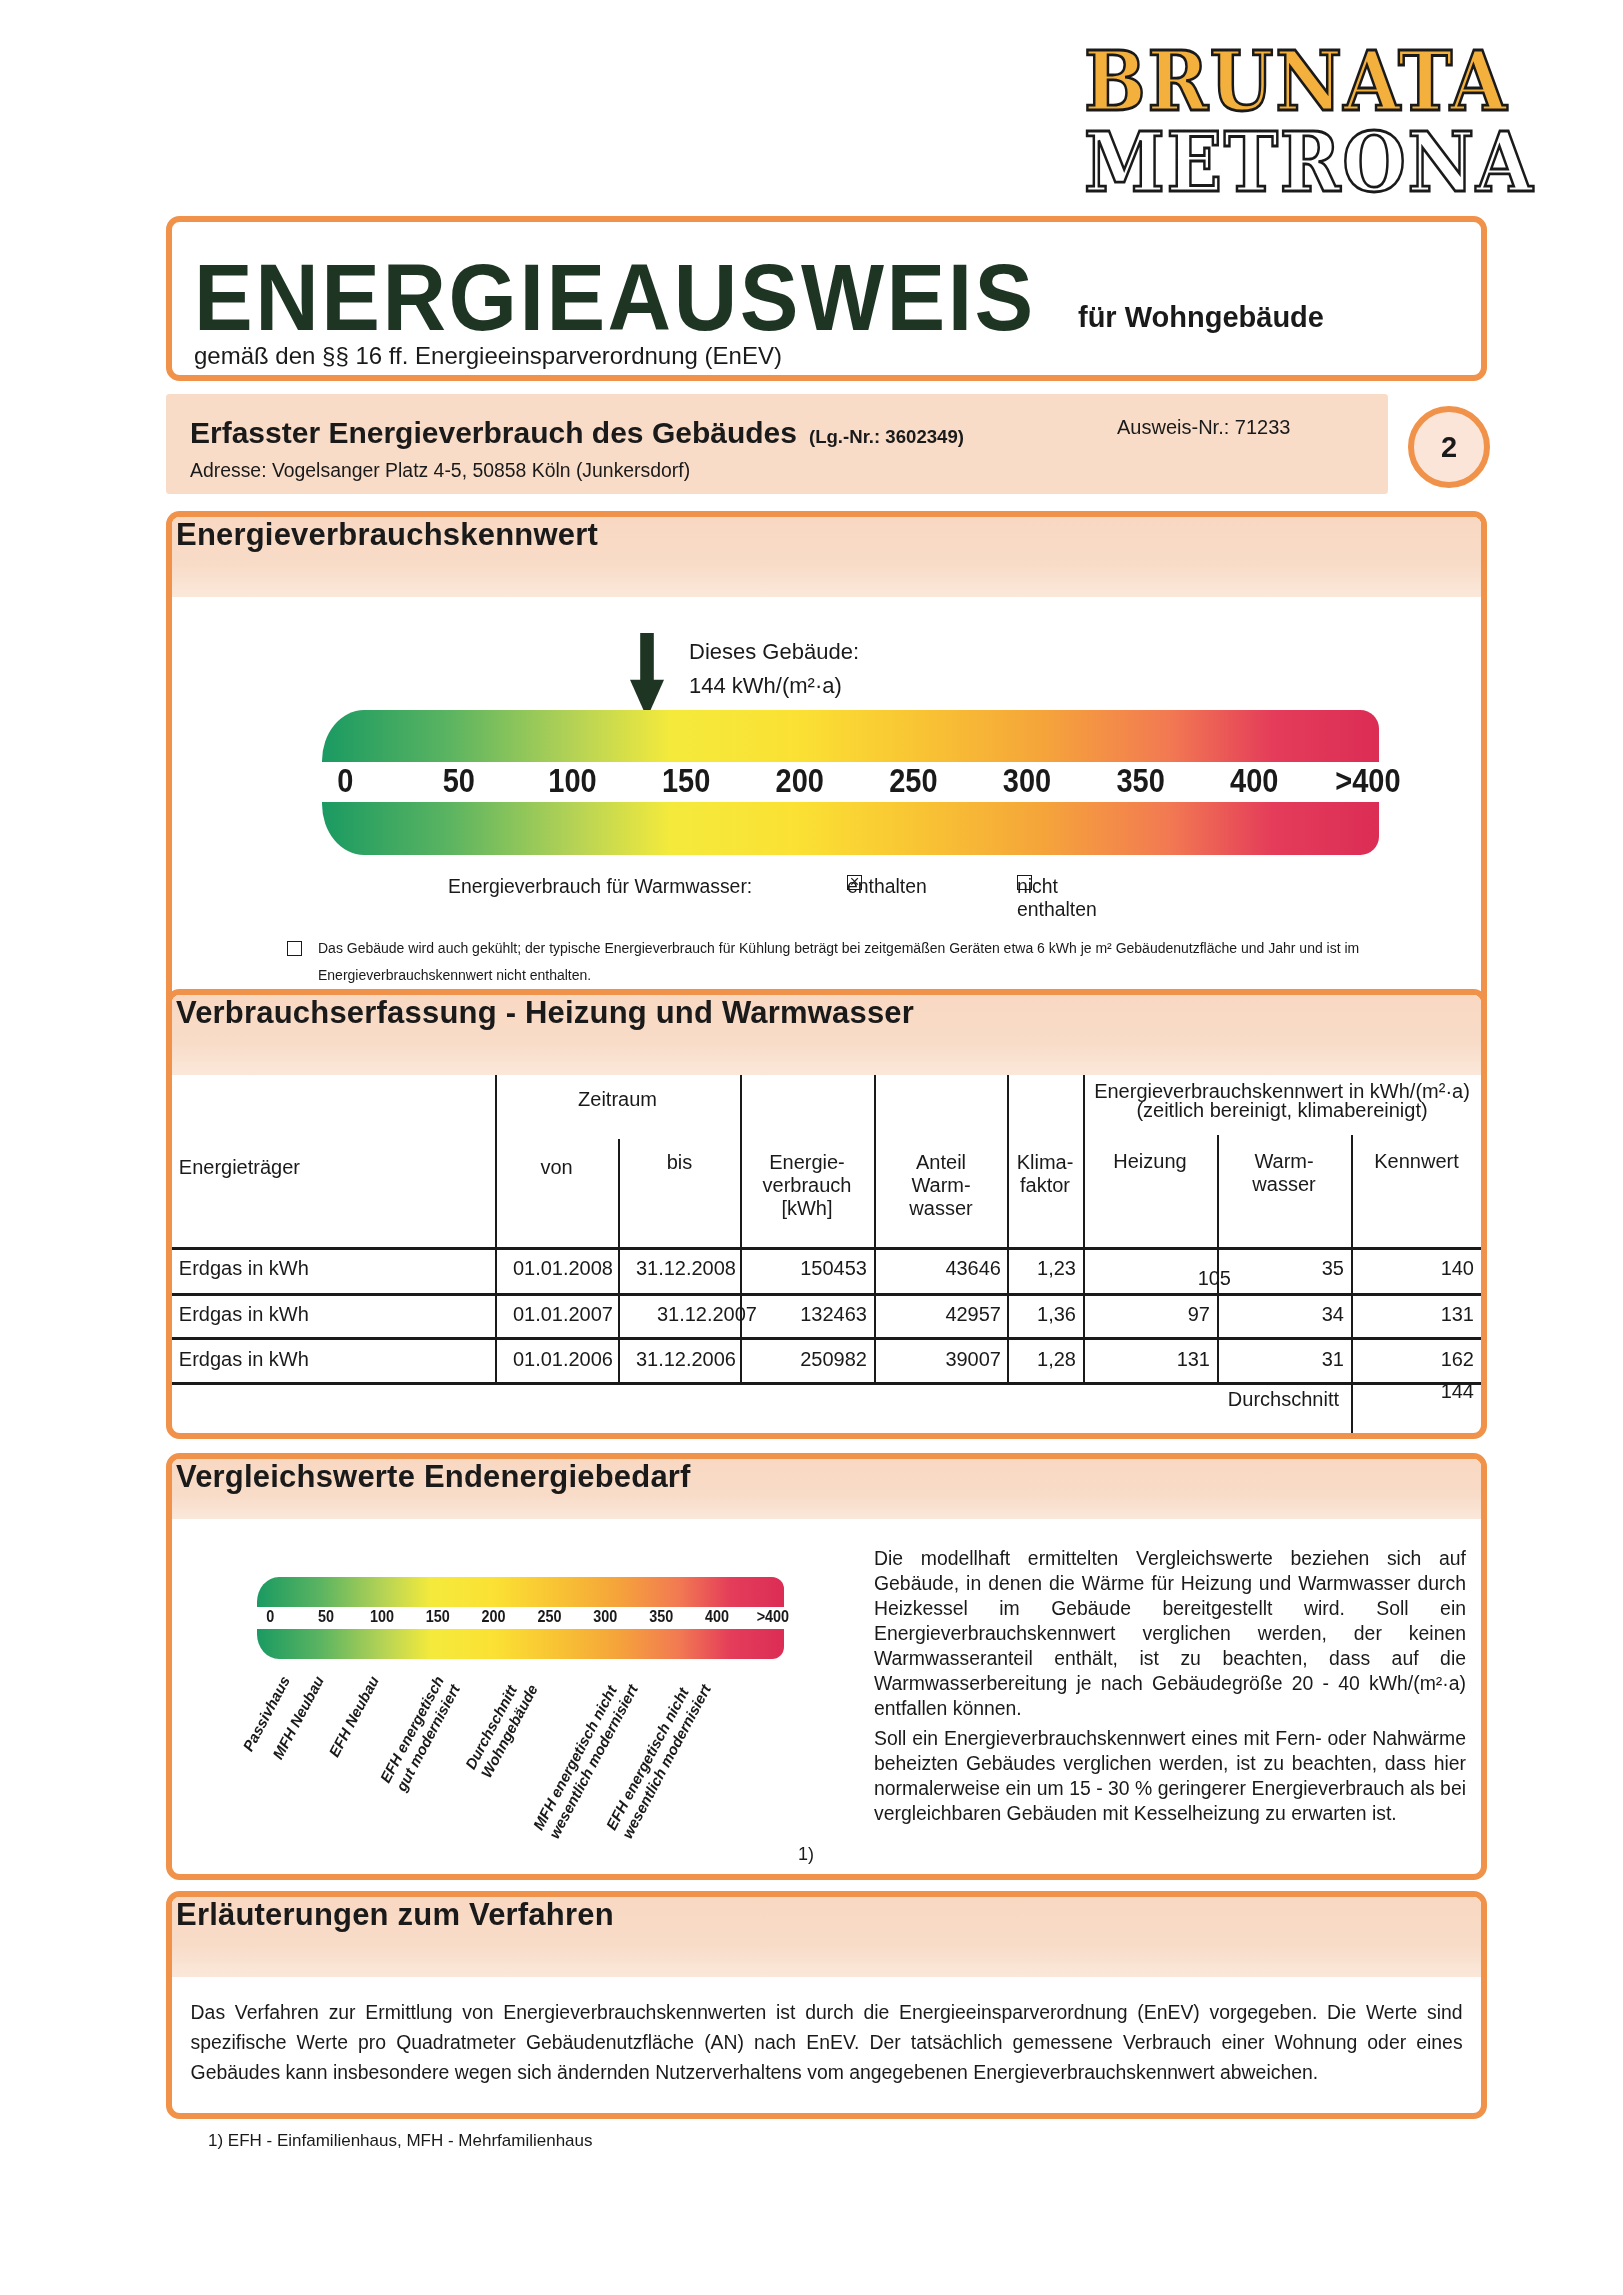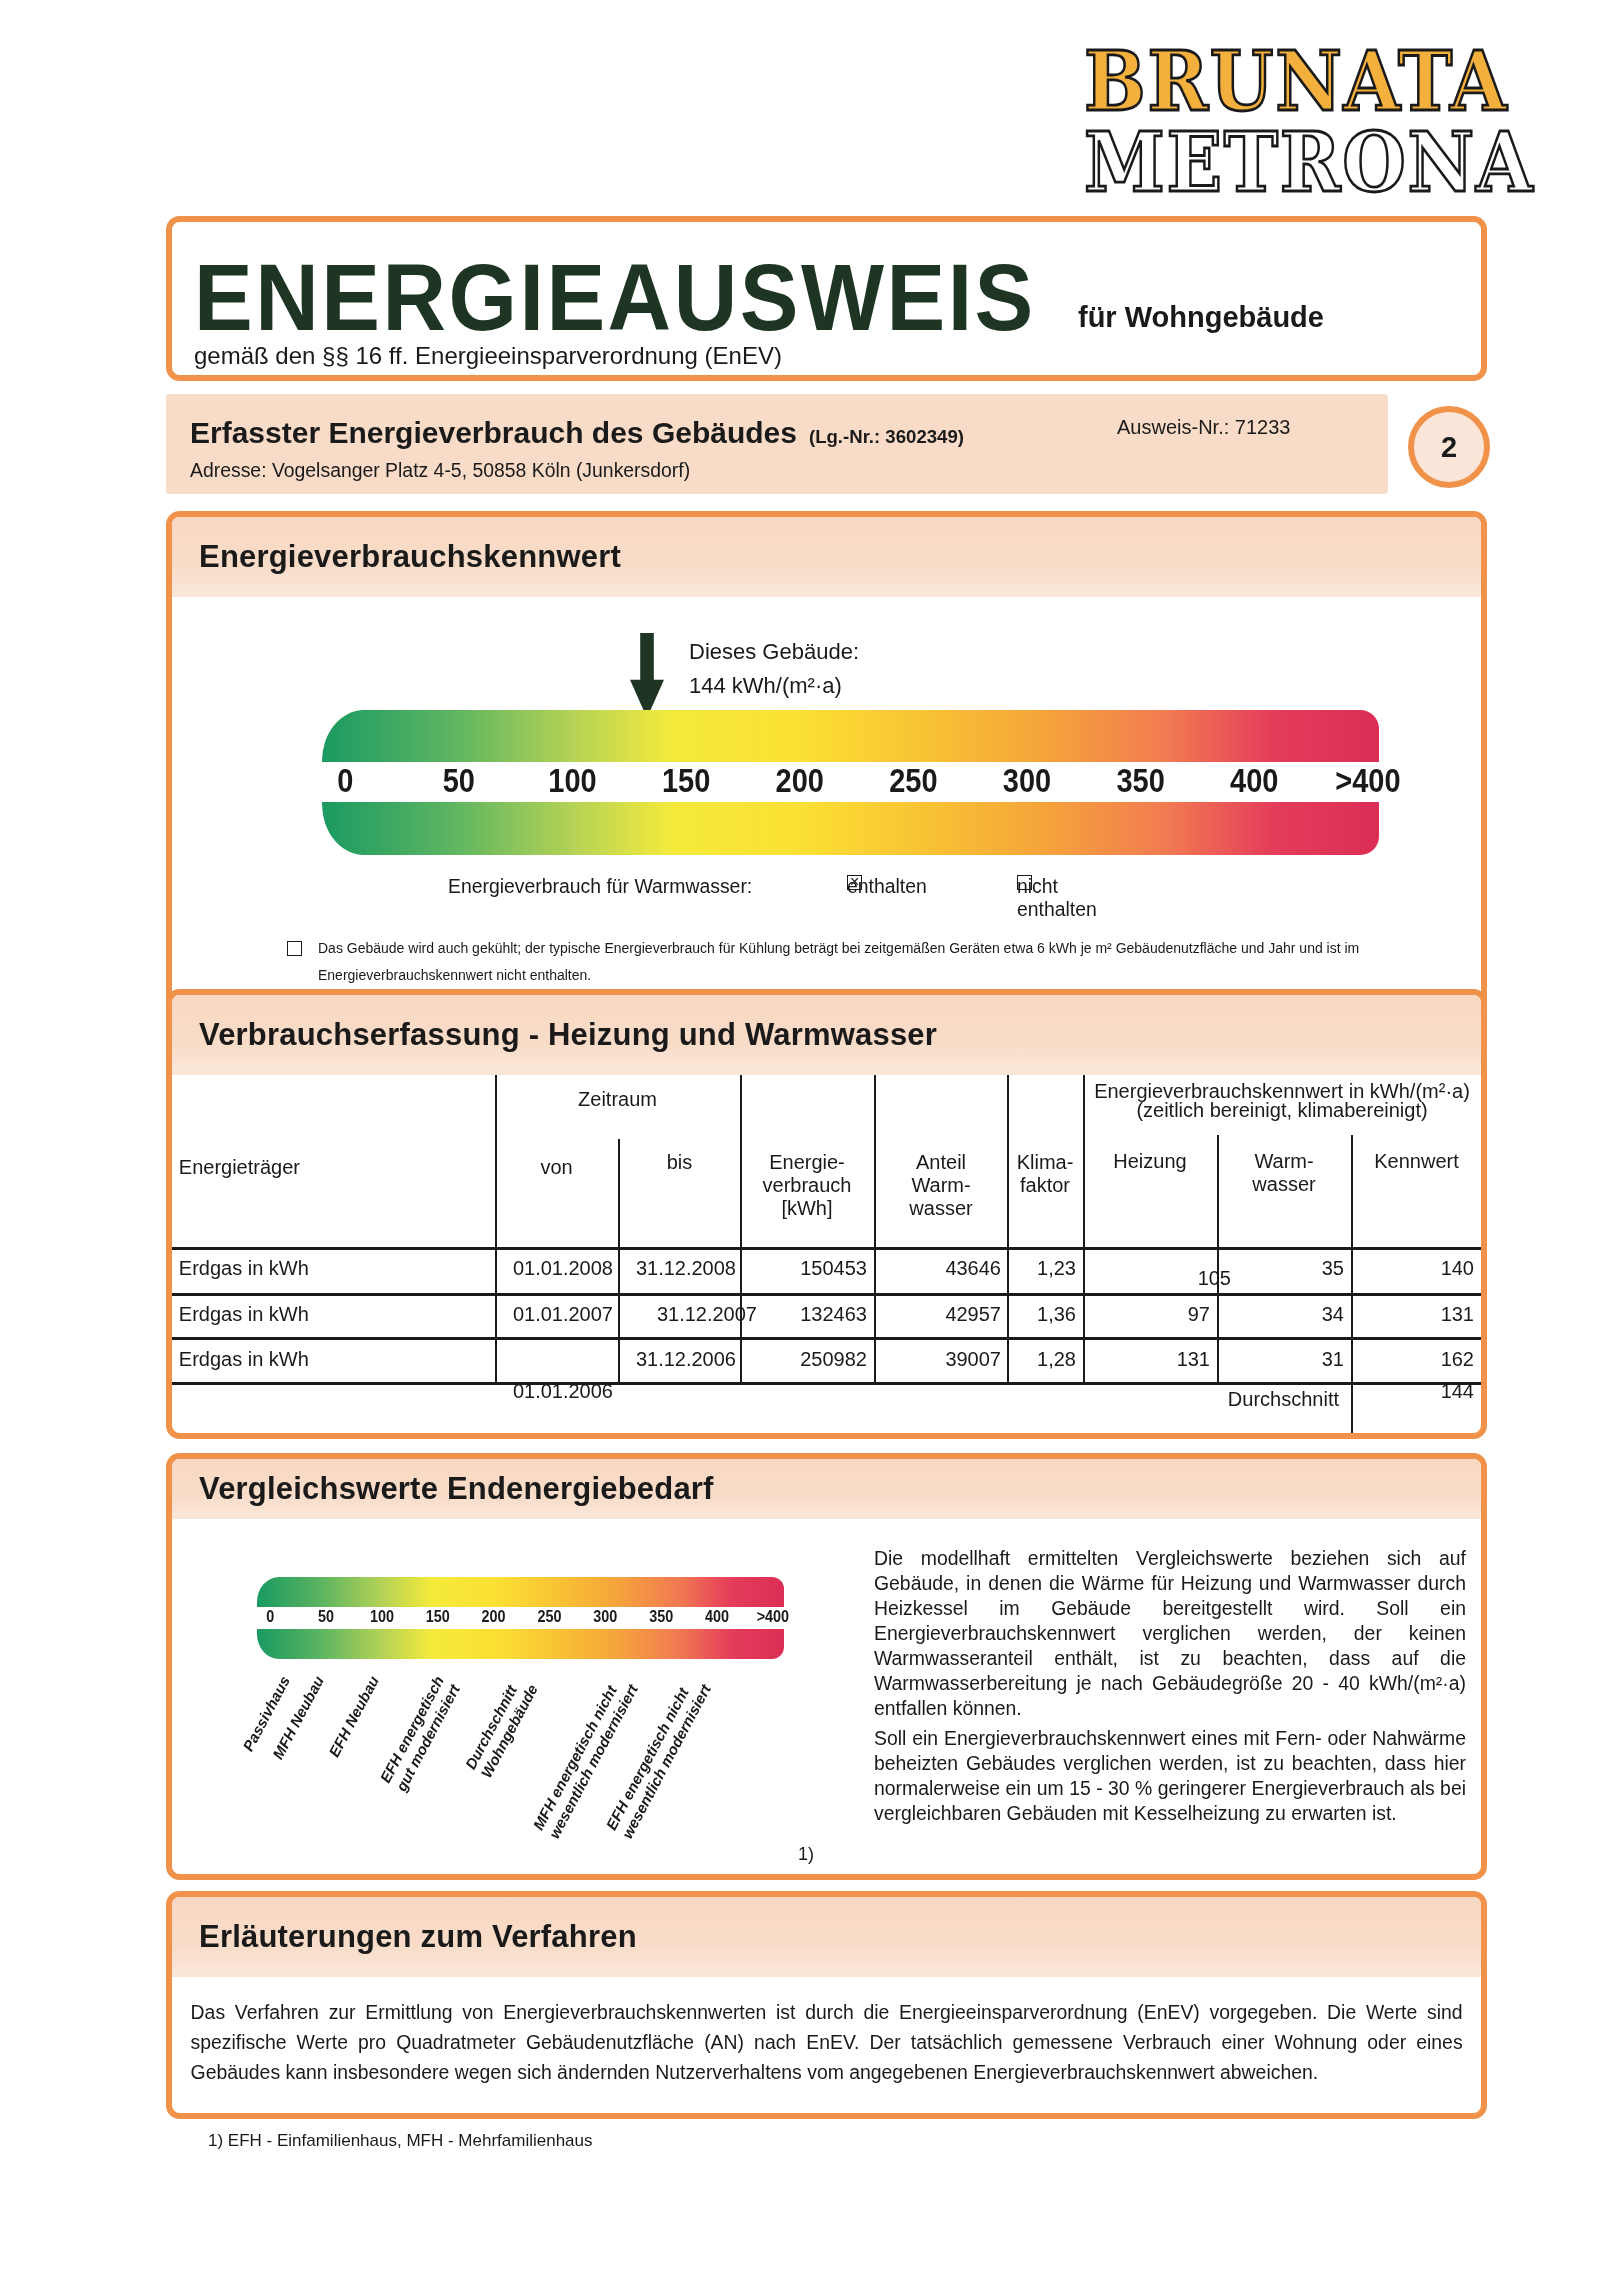--- a/index.html
+++ b/index.html
@@ -11,21 +11,21 @@
   .logo .l1, .logo .l2 {
     font-family: "DejaVu Serif", serif; font-weight: bold; font-size: 73px; line-height: 74px;
     letter-spacing: 1.7px; text-align: center; display: block; transform: scaleY(1.12);
     -webkit-text-stroke: 2.5px #1a1a1a;
   }
   .logo .l1 { color: #f3b03c; }
   .logo .l2 { color: #ffffff; margin-top: 6.8px; }
 
   
   .panel { position: absolute; border: 6px solid #f0924a; border-radius: 13.5px; background: #fff; overflow: hidden; }
-  .panel-head { background: linear-gradient(180deg, #f9d8c2 0%, #f8dcc8 60%, #fbe8da 100%); padding-left: 27px; display: flex; align-items: center; }
+  .panel-head { background: linear-gradient(180deg, #f9d8c2 0%, #f8dcc8 60%, #fbe8da 100%); padding-left: 4px; display: flex; }
   .panel-head h2 { font-size: 31px; font-weight: bold; color: #1a1a1a; letter-spacing: 0.2px; }
 
   
   .title-box { left: 166px; top: 216px; width: 1321px; height: 165px; }
   .title-main { position: absolute; left: 22px; top: 25px; font-size: 88px; font-weight: bold; color: #1f3524; letter-spacing: 2.5px; transform: scaleY(1.08); }
   .title-sub { position: absolute; left: 906px; top: 79px; font-size: 29px; font-weight: bold; color: #1a1a1a; }
   .title-note { position: absolute; left: 22px; top: 120px; font-size: 24px; color: #1a1a1a; }
 
   
   .info-bar { position: absolute; left: 166px; top: 394px; width: 1222px; height: 100px; background: #f9dcc8; border-radius: 3.4px; }
@@ -204,21 +204,21 @@
           <div class="cell r" style="left: 446px; top: 308px; width: 118px; margin-left: 21px;">31.12.2007</div>
           <div class="cell r" style="left: 568px; top: 308px; width: 127px;">132463</div>
           <div class="cell r" style="left: 702px; top: 308px; width: 127px;">42957</div>
           <div class="cell r" style="left: 835px; top: 308px; width: 69px;">1,36</div>
           <div class="cell r" style="left: 911px; top: 308px; width: 127px;">97</div>
           <div class="cell r" style="left: 1045px; top: 308px; width: 127px;">34</div>
           <div class="cell r" style="left: 1179px; top: 308px; width: 123px;">131</div>
         </div>
         <div>
           <div class="cell " style="left: 6.8px; top: 353px; width: 304px;">Erdgas in kWh</div>
-          <div class="cell r" style="left: 323px; top: 353px; width: 118px; margin-top: 32px;">01.01.2006</div>
+          <div class="cell r" style="left: 323px; top: 353px; width: 118px;">01.01.2006</div>
           <div class="cell r" style="left: 446px; top: 353px; width: 118px;">31.12.2006</div>
           <div class="cell r" style="left: 568px; top: 353px; width: 127px;">250982</div>
           <div class="cell r" style="left: 702px; top: 353px; width: 127px;">39007</div>
           <div class="cell r" style="left: 835px; top: 353px; width: 69px;">1,28</div>
           <div class="cell r" style="left: 911px; top: 353px; width: 127px;">131</div>
           <div class="cell r" style="left: 1045px; top: 353px; width: 127px;">31</div>
           <div class="cell r" style="left: 1179px; top: 353px; width: 123px;">162</div>
         </div>
       </div>
 

